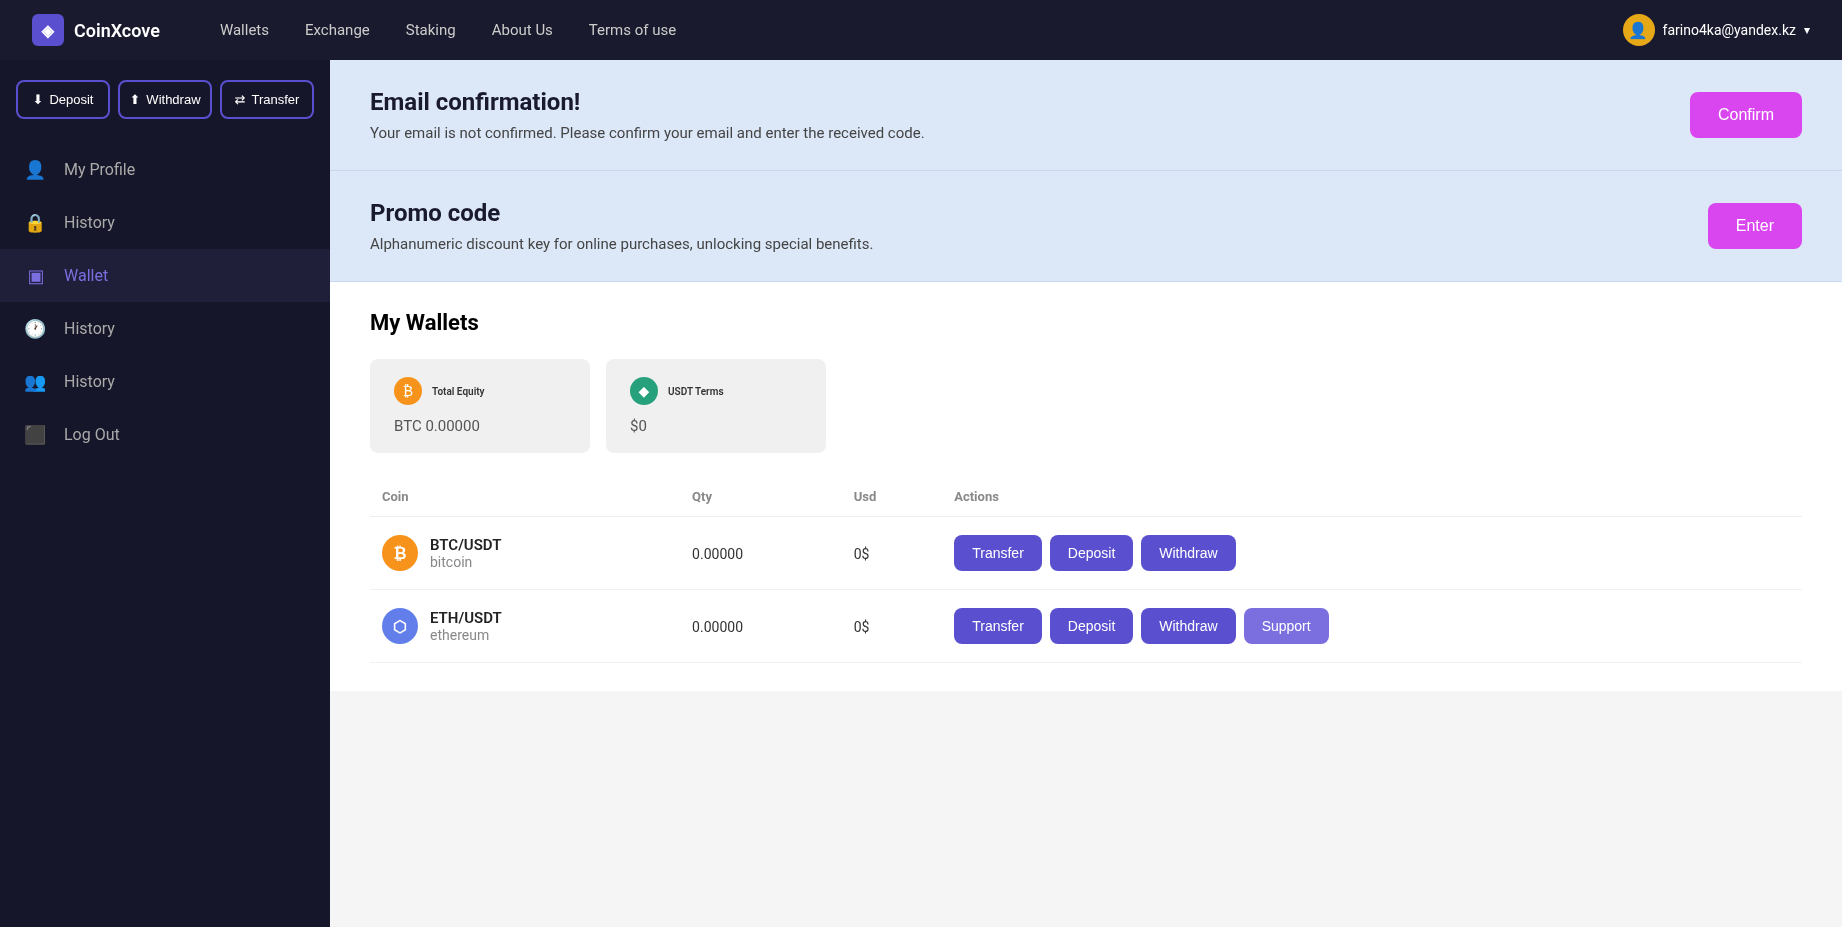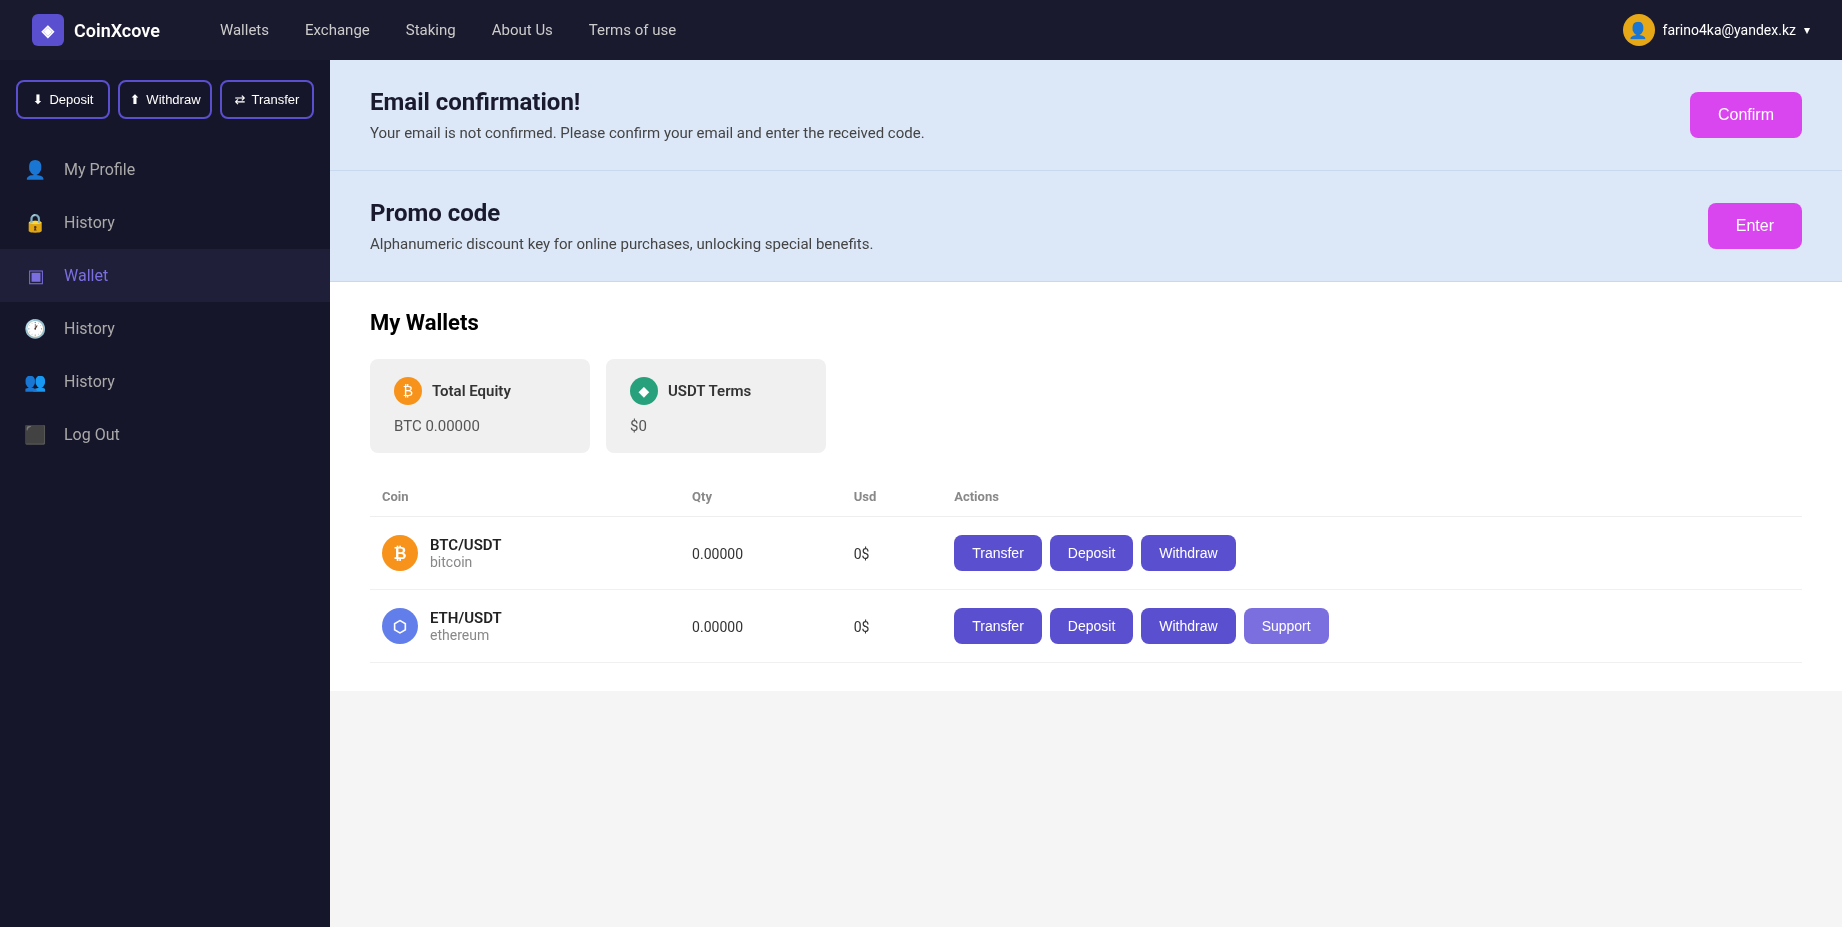--- a/index.html
+++ b/index.html
@@ -200,21 +200,21 @@
       height: 28px;
       border-radius: 50%;
       display: flex;
       align-items: center;
       justify-content: center;
       font-size: 14px;
     }
     .btc-icon { background: #f7931a; color: white; }
     .usdt-icon { background: #26a17b; color: white; }
     .equity-label {
-      font-size: 15px;
+      font-size: 10px;
       font-weight: 600;
       color: #333;
     }
     .equity-value {
       font-size: 15px;
       color: #555;
     }
 
     
     .wallet-table {

